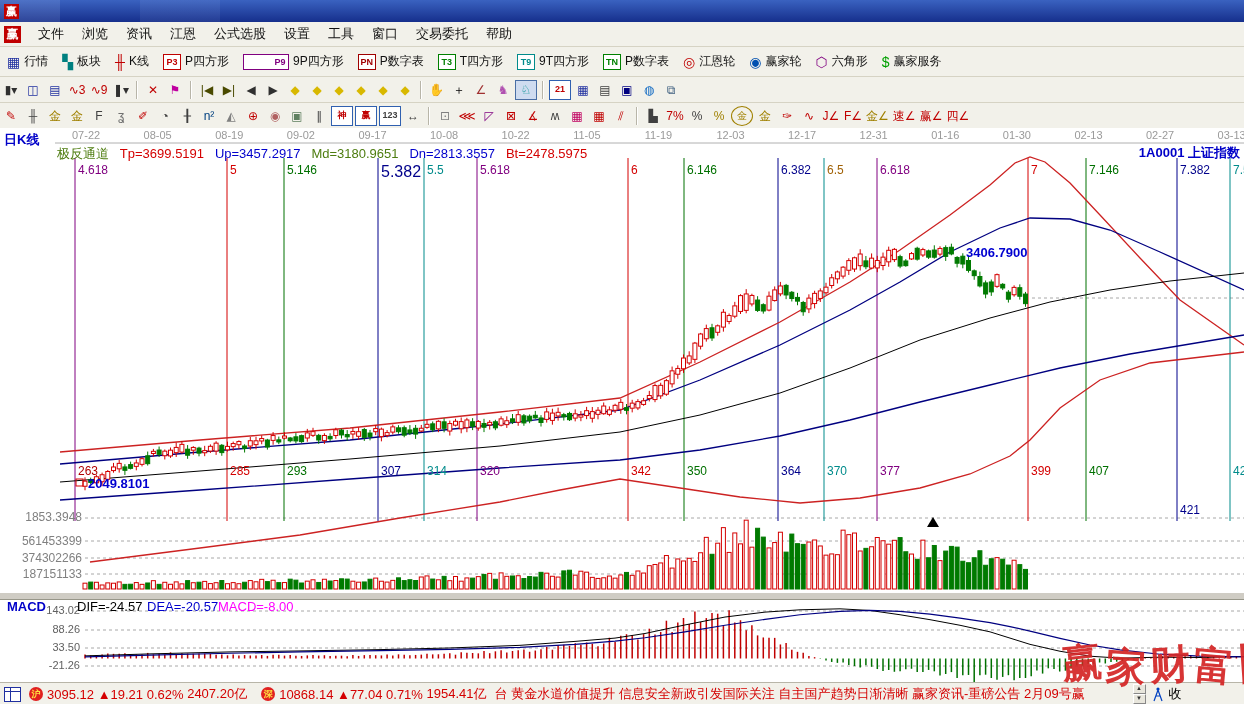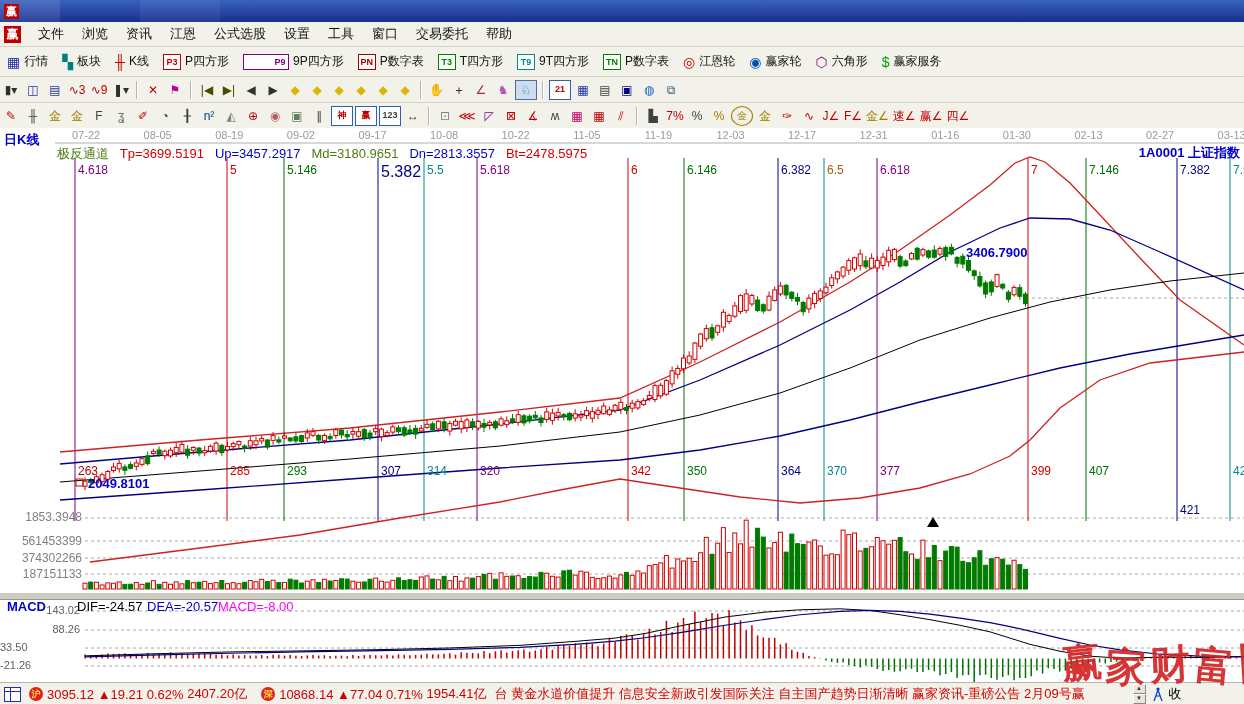--- a/index.html
+++ b/index.html
@@ -1017,22 +1017,22 @@
     <div class="lbl" style="left:1233px;top:164px;font-size:12px;color:#008b8b;">7.5</div>
     <div class="lbl" style="left:1233px;top:465px;font-size:12px;color:#008b8b;">428</div>
     <div class="lbl" style="left:88px;top:477px;font-size:13px;color:#0000d0;font-weight:bold;">2049.8101</div>
     <div class="lbl" style="left:966px;top:246px;font-size:13px;color:#0000d0;font-weight:bold;">3406.7900</div>
     <div class="lbl" style="left:0px;top:511px;width:82px;text-align:right;font-size:12px;color:#808080;">1853.3948</div>
     <div class="lbl" style="left:0px;top:535px;width:82px;text-align:right;font-size:12px;color:#808080;">561453399</div>
     <div class="lbl" style="left:0px;top:552px;width:82px;text-align:right;font-size:12px;color:#808080;">374302266</div>
     <div class="lbl" style="left:0px;top:568px;width:82px;text-align:right;font-size:12px;color:#808080;">187151133</div>
     <div class="lbl" style="left:0px;top:605px;width:80px;text-align:right;font-size:11px;color:#606060;">143.02</div>
     <div class="lbl" style="left:0px;top:624px;width:80px;text-align:right;font-size:11px;color:#606060;">88.26</div>
-    <div class="lbl" style="left:0px;top:642px;width:64px;text-align:left;font-size:11px;color:#606060;">33.50</div>
-    <div class="lbl" style="left:0px;top:660px;width:80px;text-align:left;font-size:11px;color:#606060;">-21.26</div>
+    <div class="lbl" style="left:0px;top:642px;width:80px;text-align:right;font-size:11px;color:#606060;">33.50</div>
+    <div class="lbl" style="left:0px;top:660px;width:80px;text-align:right;font-size:11px;color:#606060;">-21.26</div>
   </div>
 
 <div class="lbl" style="left:4px;top:133px;color:#0000c8;font-size:13px;font-weight:bold;">日K线</div>
 <div class="lbl" style="right:4px;top:146px;color:#0000c8;font-size:13px;font-weight:bold;">1A0001  上证指数</div>
 
 <div class="lbl" style="left:57px;top:147px;font-size:13px;">
   <span class="c-black">极反通道</span>&nbsp;&nbsp;
   <span class="c-red">Tp=3699.5191</span>&nbsp;&nbsp;
   <span class="c-blue">Up=3457.2917</span>&nbsp;&nbsp;
   <span class="c-black">Md=3180.9651</span>&nbsp;&nbsp;

